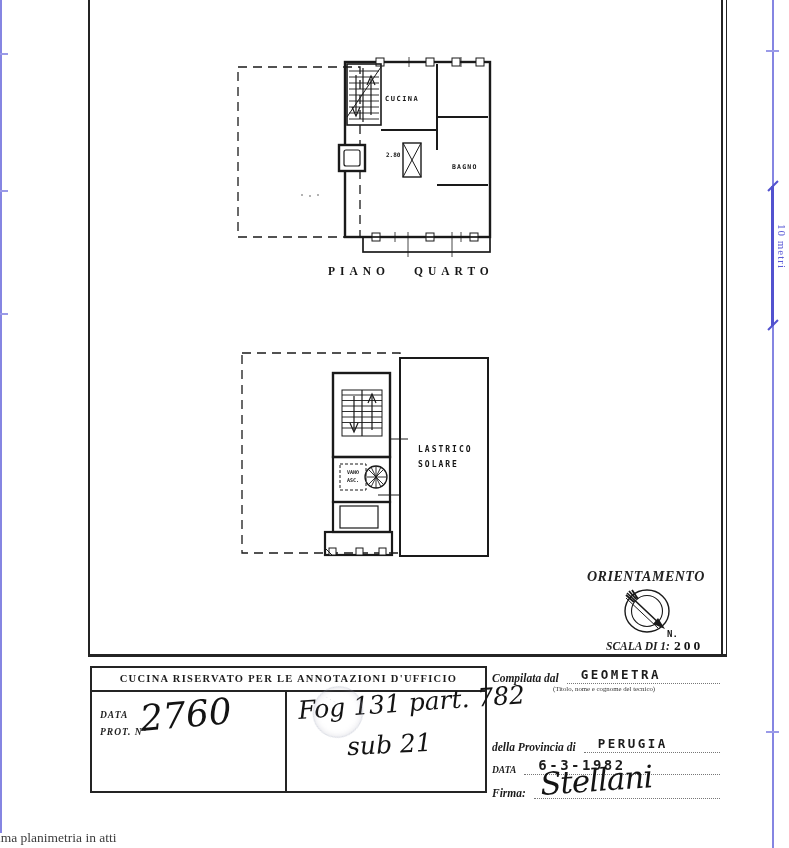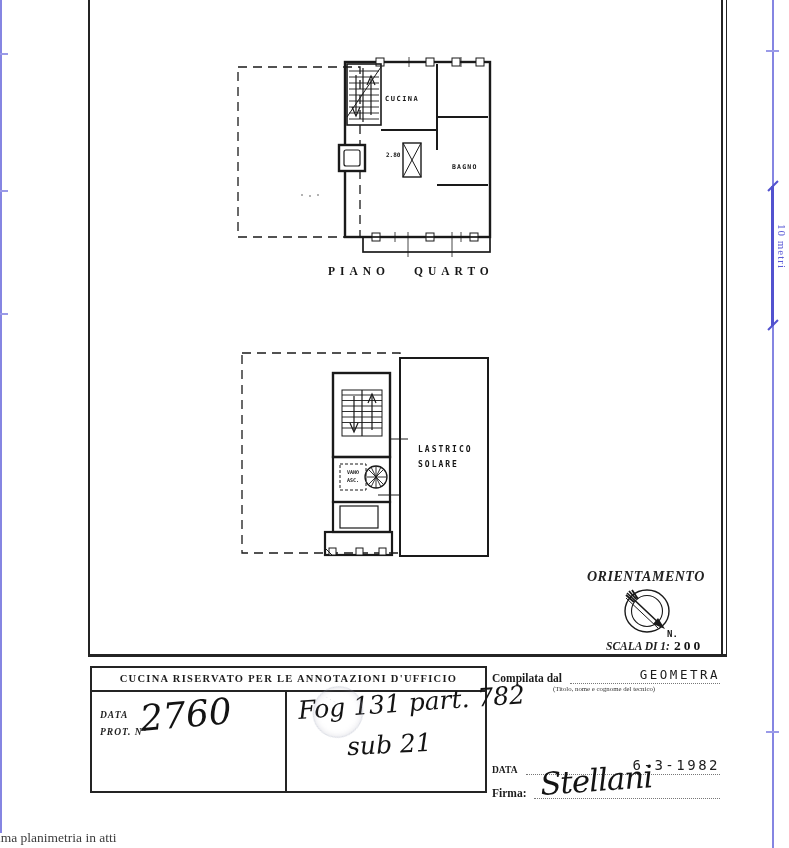--- a/index.html
+++ b/index.html
@@ -12,24 +12,24 @@
   .frame-bottom{left:88px;top:654px;width:639px;height:3px;background:#242424;}
   
   .handcaps{font-family:Liberation Serif, serif;font-weight:bold;color:#161616;}
   .plan-title{font-size:11.5px;letter-spacing:5px;word-spacing:16px;}
   
   .script{font-family:"DejaVu Serif",serif;font-style:italic;color:#131313;}
   
   .printed{font-family:"Liberation Serif",serif;font-style:italic;font-weight:bold;color:#222;}
   
   .form-row{position:absolute;display:flex;align-items:flex-end;}
-  .form-row .lbl{font-family:"Liberation Serif",serif;font-weight:bold;
+  .form-row .lbl{font-family:"Liberation Serif",serif;font-style:italic;font-weight:bold;
                  font-size:11.5px;white-space:nowrap;padding-right:8px;text-align:center;}
   .form-row .val{flex:1;border-bottom:1.5px dotted #777;font-family:"DejaVu Sans Mono",monospace;
-                 font-weight:normal;font-size:12.5px;letter-spacing:2.5px;padding:0 0 1px 14px;white-space:nowrap;text-align:right;}
+                 font-weight:bold;font-size:12.5px;letter-spacing:2.5px;padding:0 0 1px 14px;white-space:nowrap;}
   
   .ann-box{left:90px;top:666px;width:397px;height:127px;border:2px solid #242424;box-sizing:border-box;}
   .ann-header{position:absolute;left:0;top:0;right:0;height:22px;border-bottom:2px solid #242424;
               text-align:center;line-height:22px;font-weight:bold;font-size:10.5px;letter-spacing:1.3px;
               font-family:"Liberation Serif",serif;}
   .ann-divider{position:absolute;left:193px;top:22px;bottom:0;width:2px;background:#242424;}
   .stamp{left:313px;top:686px;width:48px;height:50px;transform:rotate(28deg);opacity:.35;
          border-radius:50%;border:1px solid #9aa0b5;
          box-shadow:inset 0 0 6px #aab;filter:blur(.6px);}
   .stamp i{position:absolute;left:6px;top:14px;font-size:7px;color:#778;letter-spacing:2px;font-style:normal;}
@@ -185,20 +185,24 @@
   </div>
   <div class="abs stamp">
       <i>···</i>
     </div>
 
   <div class="form-row" style="left:492px;top:664px;width:228px;height:20px;">
     <span class="lbl">Compilata dal</span>
     <span class="val">GEOMETRA</span>
   </div>
   <div class="abs" style="left:553px;top:685px;font-size:6.8px;color:#333;font-family:'Liberation Serif',serif;">(Titolo, nome e cognome del tecnico)</div>
+  <div class="form-row" style="left:492px;top:735px;width:228px;height:18px;">
+    <span class="lbl">della Provincia di</span>
+    <span class="val">PERUGIA</span>
+  </div>
   <div class="form-row" style="left:492px;top:757px;width:228px;height:18px;">
     <span class="lbl" style="font-size:9.5px;">DATA</span>
     <span class="val" style="font-size:14px;">6-3-1982</span>
   </div>
   <div class="form-row" style="left:492px;top:779px;width:228px;height:20px;">
     <span class="lbl">Firma:</span>
     <span class="val"></span>
   </div>
   <div class="abs script" style="left:540px;top:762px;font-size:31px;transform:rotate(-4deg);letter-spacing:-1px;">Stellani</div>
 

